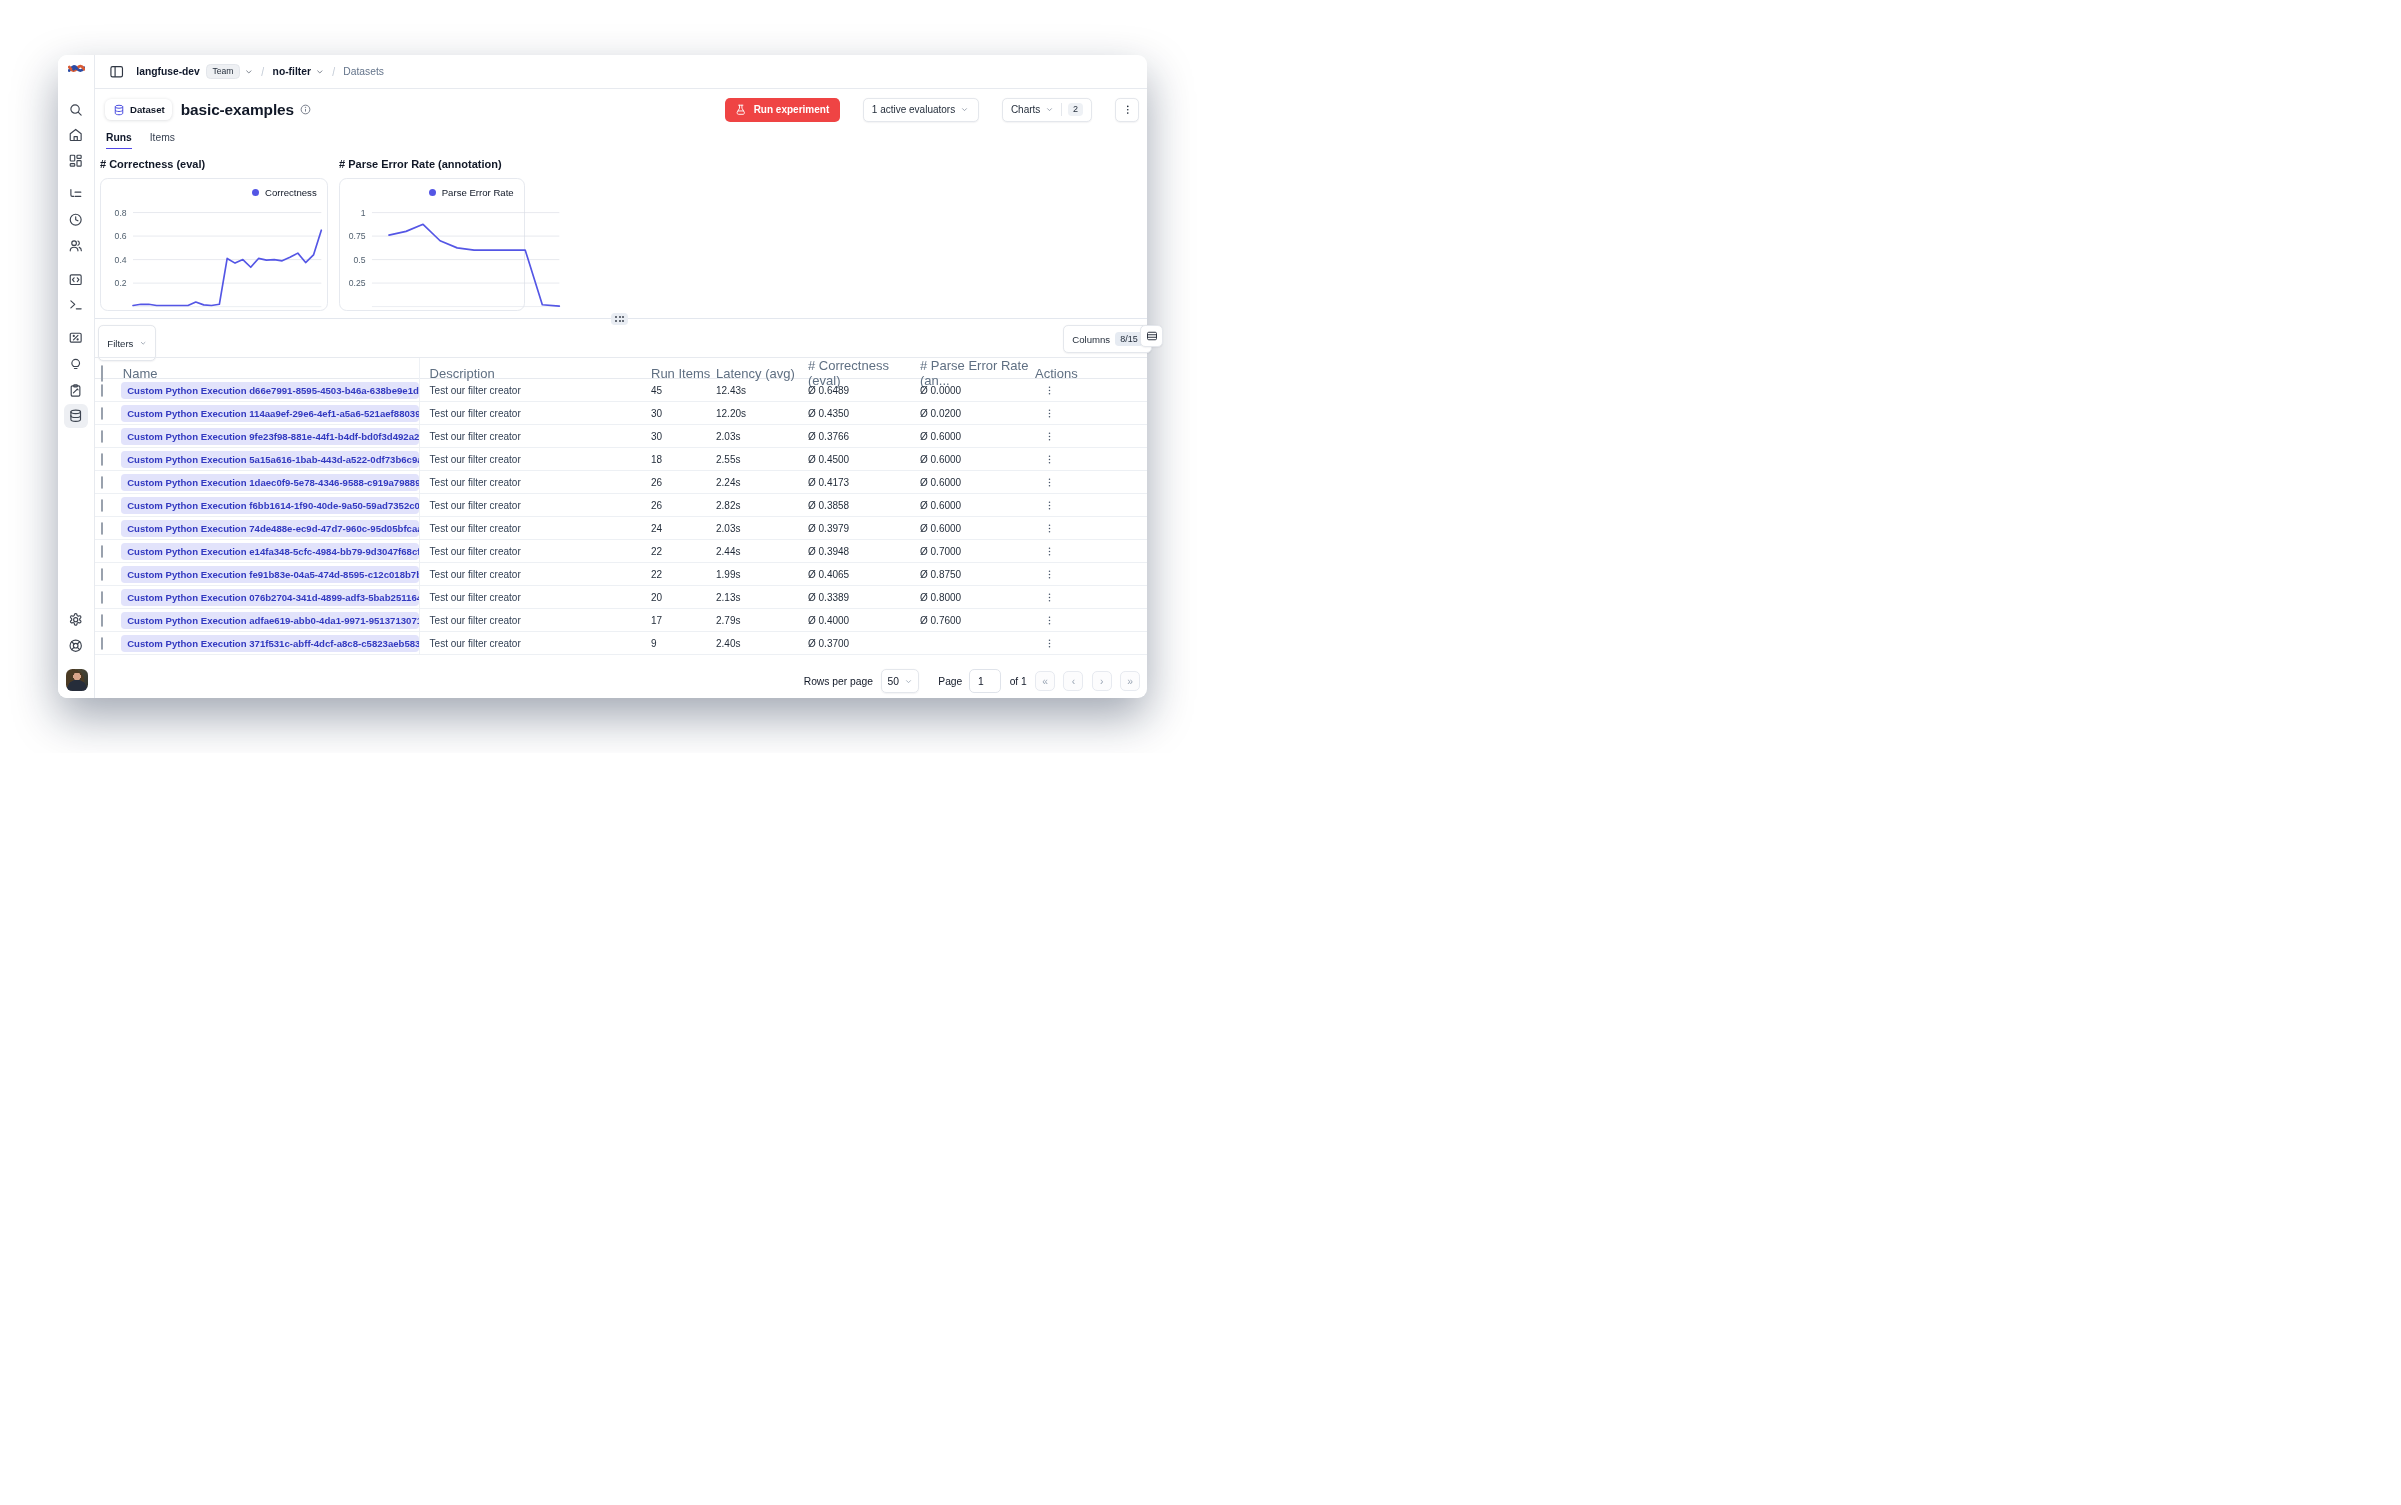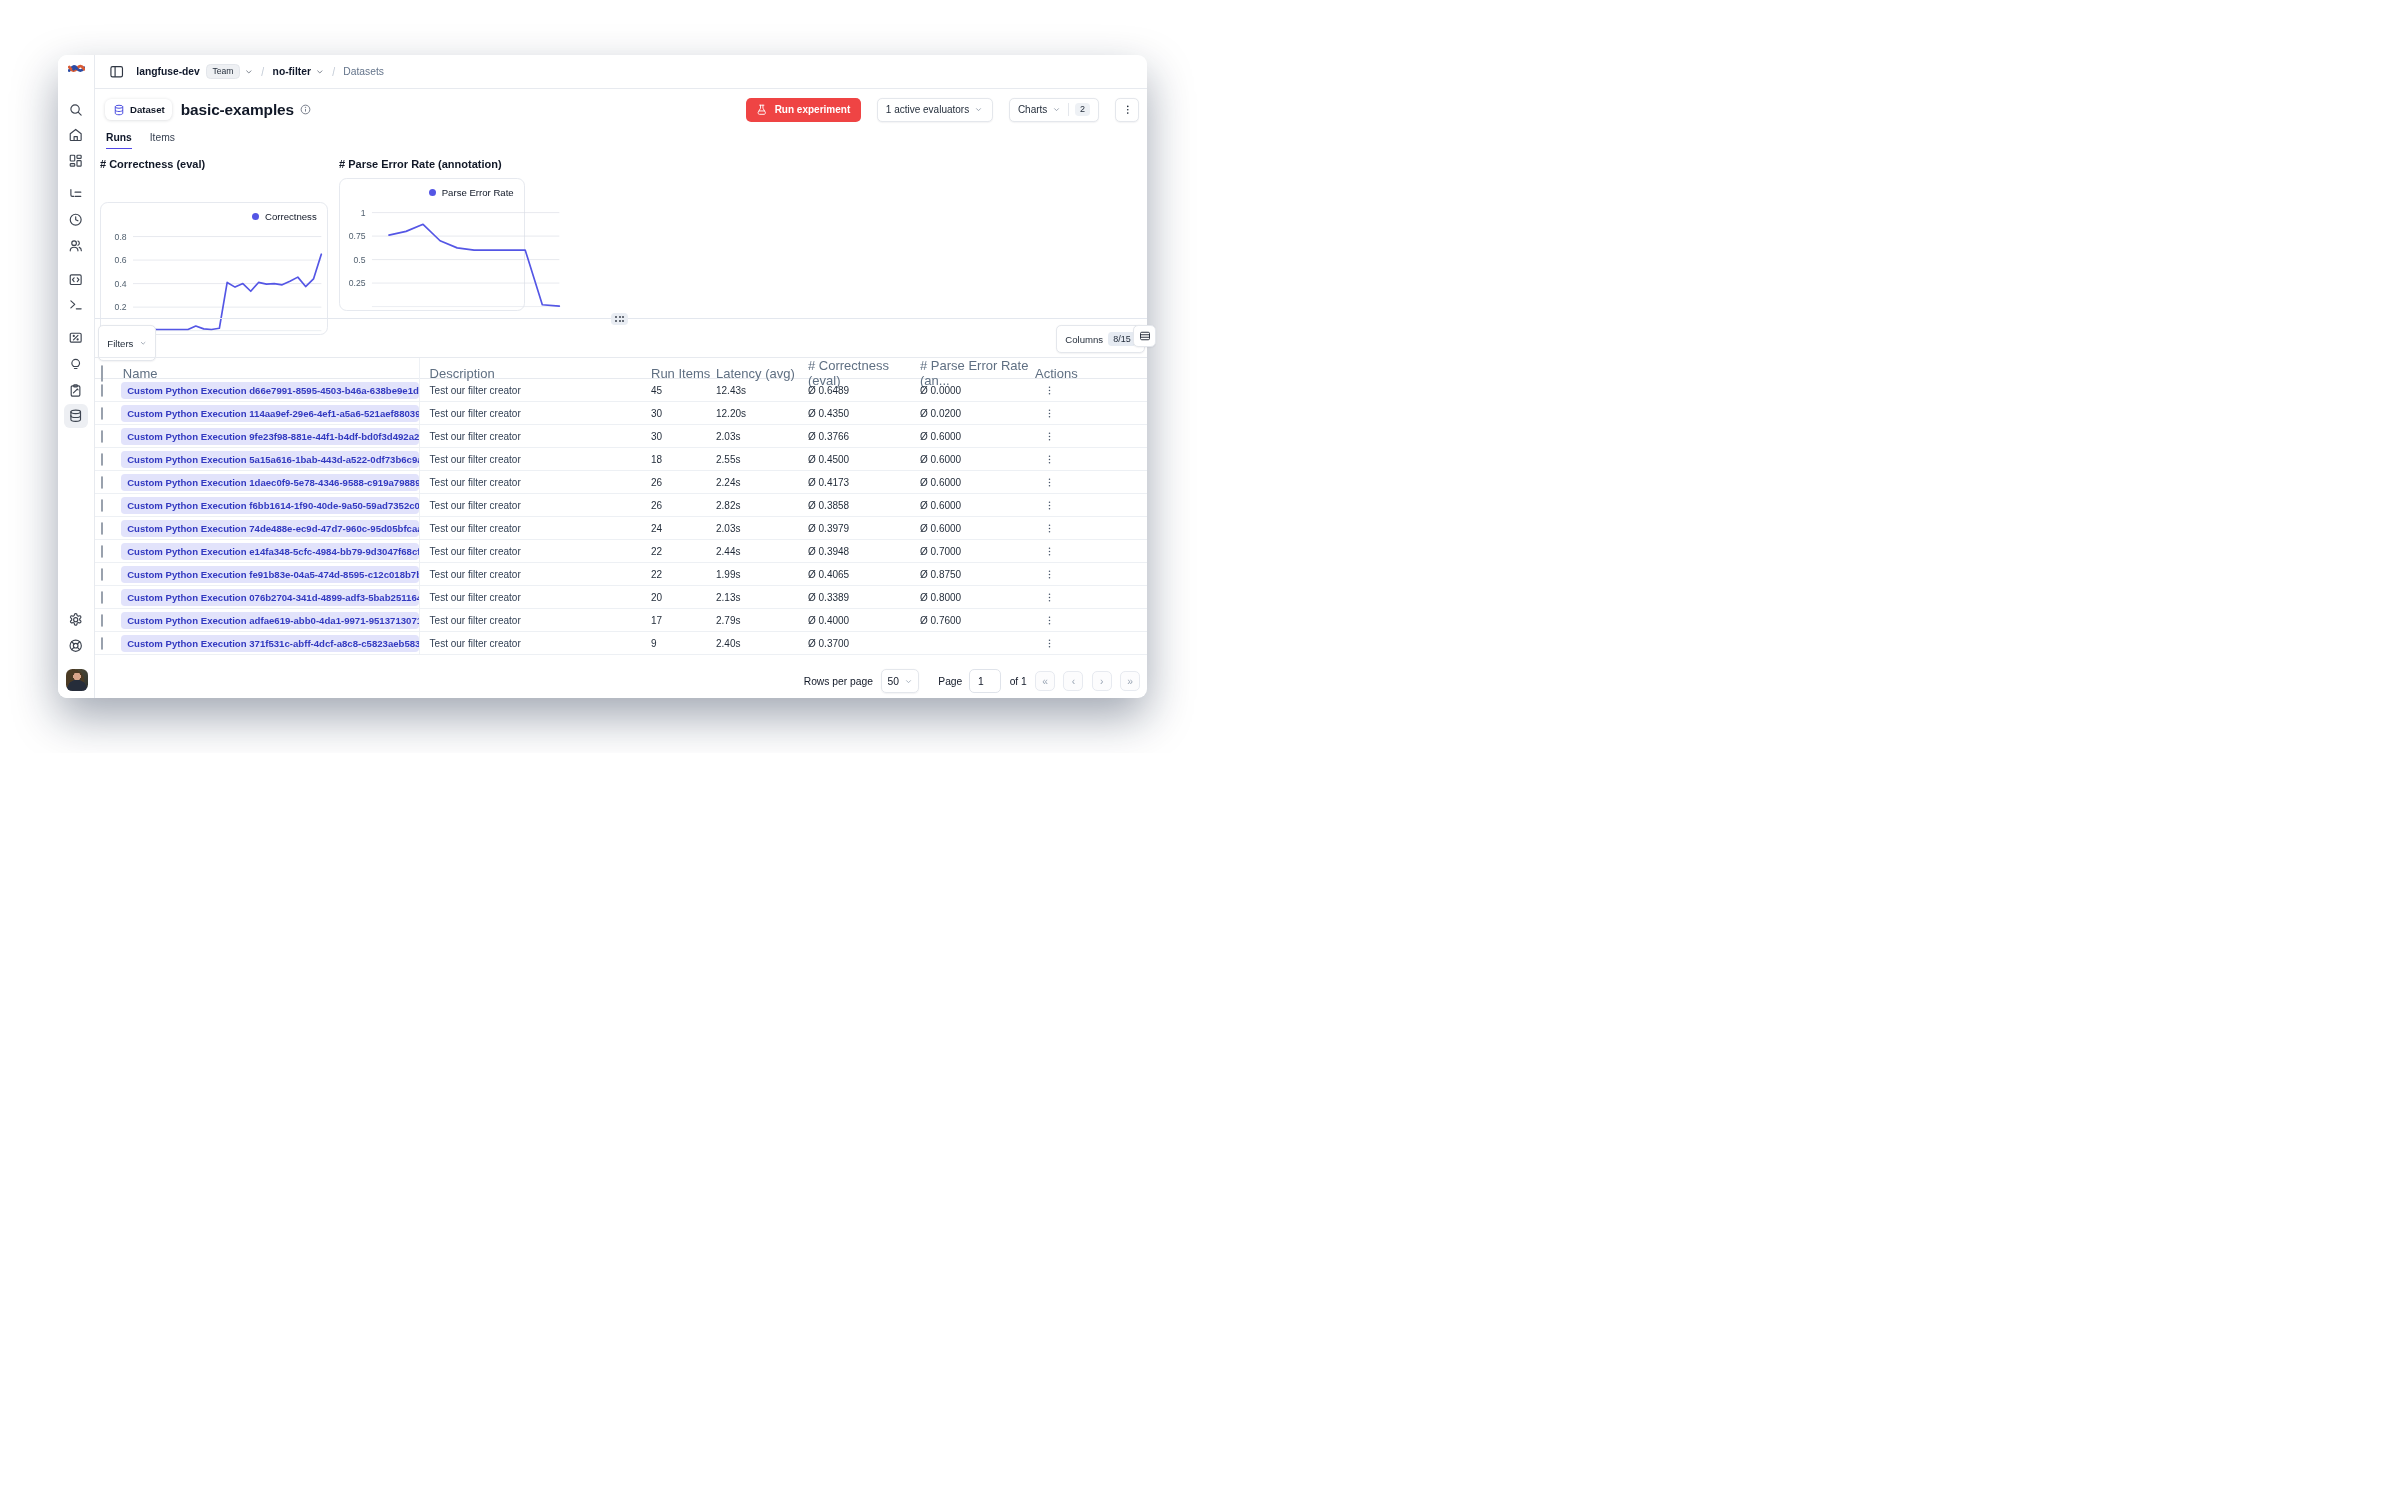--- a/index.html
+++ b/index.html
@@ -47,36 +47,36 @@
   .dataset-badge { display:flex; align-items:center; gap:5.1px; background:#fff; border-radius:6.4px;
     box-shadow:0 0.6px 3.2px rgba(16,24,40,.16); padding:4.5px 7.7px; font-size:9.6px; font-weight:700; color:#111827; }
   .dataset-badge svg { width:12px; height:12px; color:#4b4ee0; }
   .page-title { margin-left:8.3px; font-size:15.4px; font-weight:700; color:#111827; letter-spacing:-0.1px; }
   .info-ic { margin-left:5.8px; color:#6b7280; display:flex; }
   .spacer { flex:1; }
   .btn { height:24px; border-radius:5.1px; display:flex; align-items:center; font-size:10px; }
   .btn-dark { background:#ef4444; color:#fff; font-weight:600; gap:7px; padding:0 10.3px; }
   .btn-light { background:#fff; border:0.6px solid #e4e7ec; color:#1f2937; gap:5.1px; padding:0 8.3px;
     box-shadow:0 0.6px 1.3px rgba(16,24,40,.05); }
-  .btn + .btn { margin-left:16px; }
+  .btn + .btn { margin-left:23px; }
   .vdiv { width:0.6px; height:13px; background:#e4e7ec; margin:0 1.3px; }
   .badge-count { background:#eef1f5; border-radius:3.8px; padding:1.3px 5.1px 1.9px; font-size:9px; color:#1f2937; }
   .btn-kebab { width:24px; height:24px; justify-content:center; padding:0; }
 
   
   .tabs { position:absolute; left:48px; top:77px; display:flex; gap:18px; }
   .tab { font-size:10.3px; color:#374151; padding-bottom:4.5px; }
   .tab.active { color:#0f172a; font-weight:600; border-bottom:1.9px solid #4f46e5; }
 
   
   .chart-title { position:absolute; top:103px; font-size:11px; font-weight:600; color:#111827; }
   #ct1 { left:42px; } #ct2 { left:281px; }
   .chart-card { position:absolute; top:123px; height:133px; border:0.6px solid #e6e9ef;
     border-radius:7.7px; background:#fff; }
-  #cc1 { left:42px; width:228px;margin-top:24px; } #cc2 { left:281px; width:186px; }
+  #cc1 { left:42px; width:228px; } #cc2 { left:281px; width:186px; }
   .chart-legend { position:absolute; top:7.7px; right:10.3px; display:flex; align-items:center; gap:5.8px;
     font-size:9.6px; color:#111827; z-index:2; }
   .legend-dot { width:7px; height:7px; border-radius:50%; background:#5456e5; }
 
   
   .divider-row { position:absolute; left:37px; right:0; top:263px; border-top:0.6px solid #e3e7ee; }
   .drag-handle { position:absolute; left:553px; top:258px; width:17.3px; height:12px; background:#e9edf3;
     border-radius:3.8px; display:grid; grid-template-columns:repeat(3,1.9px); grid-template-rows:repeat(2,1.9px);
     gap:1.6px; align-content:center; justify-content:center; }
   .drag-handle i { background:#3d4450; border-radius:50%; }

